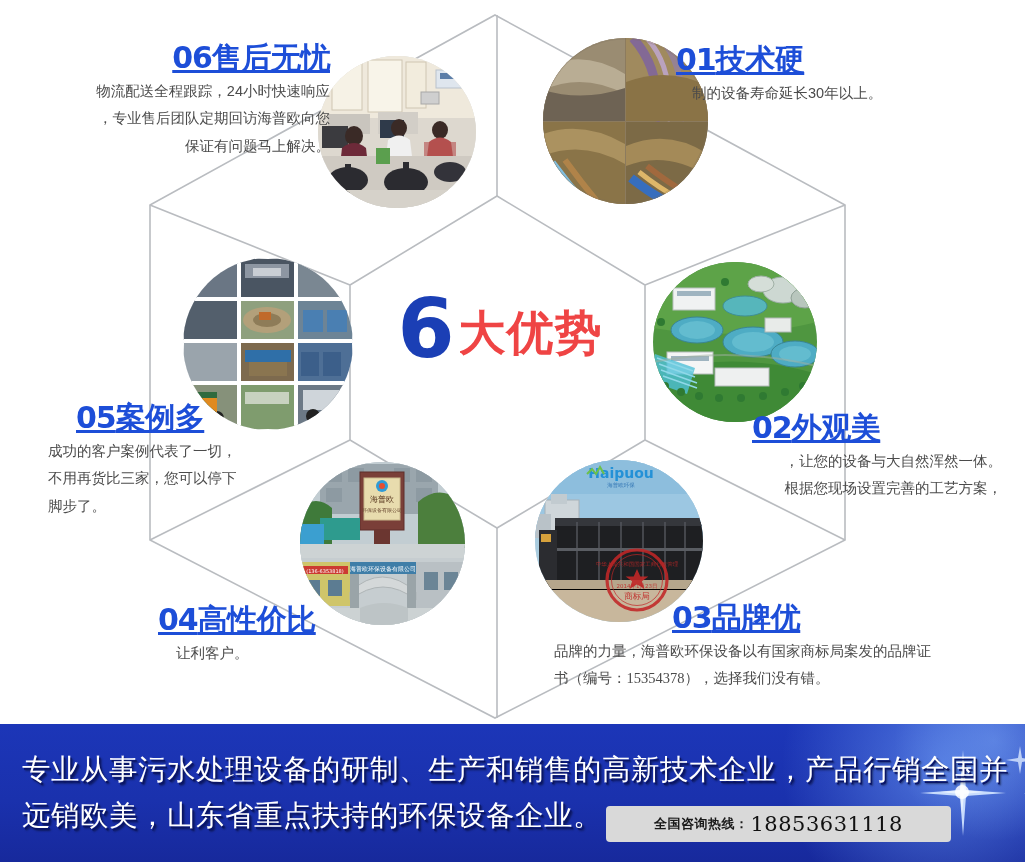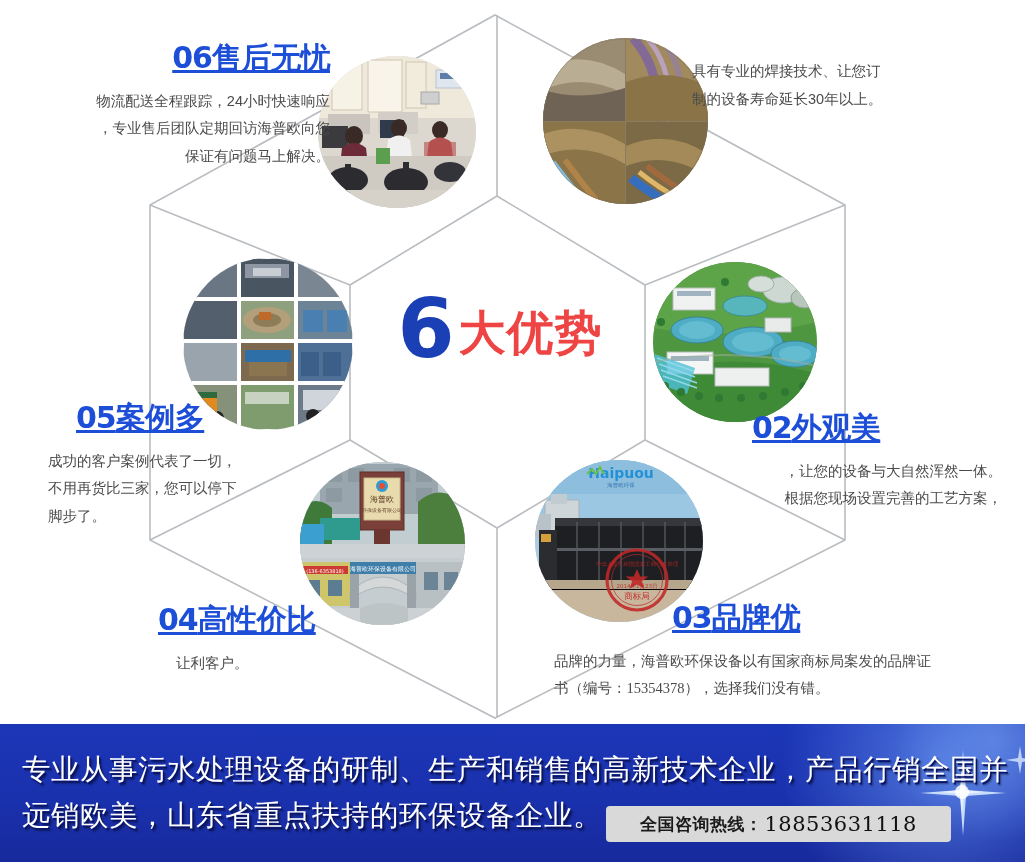--- a/index.html
+++ b/index.html
@@ -45,21 +45,21 @@
   }
   .feature .head .num {
     font-family: "DejaVu Sans", "Liberation Sans", sans-serif;
     font-weight: bold;
     letter-spacing: -1px;
   }
   .feature .desc {
     color: #4b4b4b;
     font-size: 14.5px;
     line-height: 1.92;
-    margin-top: 14px;
+    margin-top: 4px;
   }
   .ta-right { text-align: right; }
   .ta-left  { text-align: left; }
 
   
   #center-label {
     position: absolute;
     left: 370px; top: 288px;
     width: 260px;
     text-align: center;
@@ -115,21 +115,21 @@
     width: 345px; height: 36px;
     background: #d9d9d9;
     border-radius: 4px;
     display: flex;
     align-items: center;
     justify-content: center;
     gap: 2px;
   }
   #phone-box .plabel {
     color: #1a1a1a;
-    font-size: 17px;
+    font-size: 13px;
     font-weight: bold;
     letter-spacing: 0.5px;
   }
   #phone-box .pnum {
     color: #111111;
     font-family: "DejaVu Serif", "Liberation Serif", serif;
     font-size: 21px;
     letter-spacing: 0.5px;
   }
 </style>
@@ -398,22 +398,24 @@
       <span class="num">06</span><span>售后无忧</span>
     </div>
     <div class="desc">
       <div>物流配送全程跟踪，24小时快速响应</div>
       <div>，专业售后团队定期回访海普欧向您</div>
       <div>保证有问题马上解决。</div>
     </div>
   </div>
 
   <div class="feature ta-left" style="left:676px; top:44px; width:330px;">
+    <div class="head">
+      <span class="num">01</span><span>技术硬</span>
+    </div>
     <div class="desc" style="margin-left:16px;">
-      <div>具有专业的焊接技术、让您订</div>
       <div>制的设备寿命延长30年以上。</div>
     </div>
   </div>
 
   <div class="feature ta-left" style="left:752px; top:412px; width:280px;">
     <div class="head">
       <span class="num">02</span><span>外观美</span>
     </div>
     <div class="desc ta-right" style="width:275px; margin-left:-25px;">
       <div>，让您的设备与大自然浑然一体。</div>

